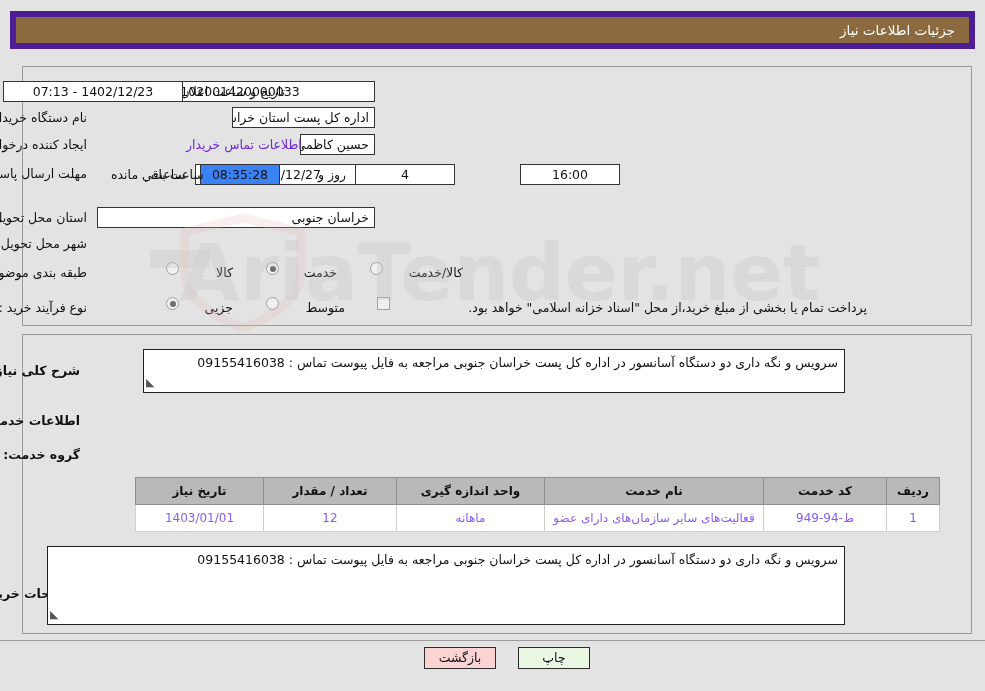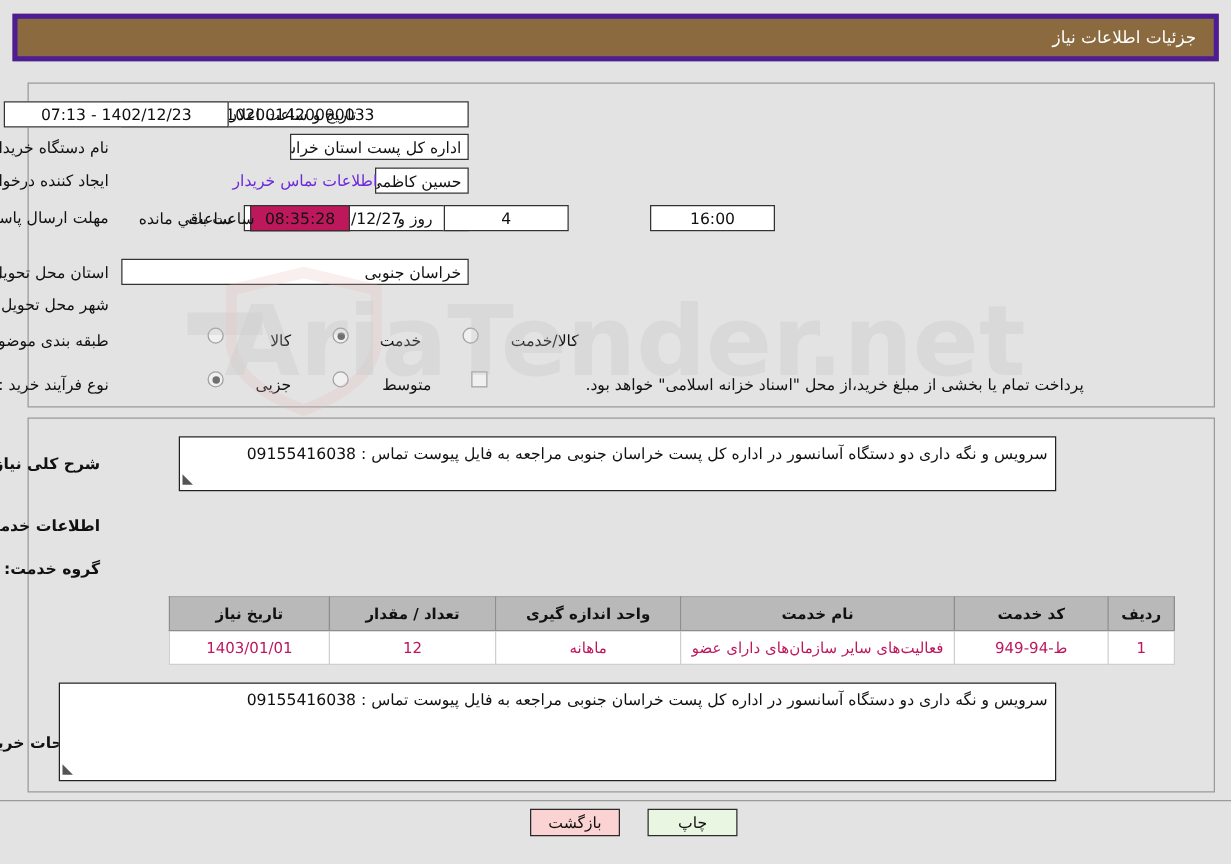--- a/index.html
+++ b/index.html
@@ -27,21 +27,21 @@
     z-index: 5;
     opacity: .5;
   }
 
   
   .titlebar {
     position: absolute;
     left: 10px; top: 11px;
     width: 965px; height: 38px;
     background: #8b6a3f;
-    border: 4px solid #4c1d95;
+    border: 6px solid #4c1d95;
     box-sizing: border-box;
     display: flex;
     align-items: center;
     justify-content: flex-start;
     padding-right: 14px;
   }
   .titlebar .t {
     color: #ffffff;
     font-size: 13.5px;
   }
@@ -72,21 +72,21 @@
     border: 1px solid #333;
     font-size: 12.5px;
     color: #111;
     line-height: 20px;
     padding: 0 5px;
     white-space: nowrap;
     overflow: hidden;
     text-align: center;
   }
   .fld.rt { text-align: right; }
-  .fld.cream { background: #be185d; }
+  .fld.cream { background: #3b82f6; }
   .linkish {
     position: absolute;
     font-size: 12.5px;
     color: #6d28d9;
     white-space: nowrap;
     cursor: pointer;
   }
 
   
   .radio {
@@ -146,21 +146,21 @@
     border: 1px solid #8d8d8d;
     color: #111;
     font-weight: bold;
     height: 26px;
     padding: 0 6px;
     white-space: nowrap;
   }
   .tbl td {
     background: #fff;
     border: 1px solid #cfcfcf;
-    color: #be185d;
+    color: #8b5cf6;
     height: 26px;
     padding: 0 6px;
     text-align: center;
     white-space: nowrap;
   }
 
   
   .btn {
     position: absolute;
     box-sizing: border-box;

